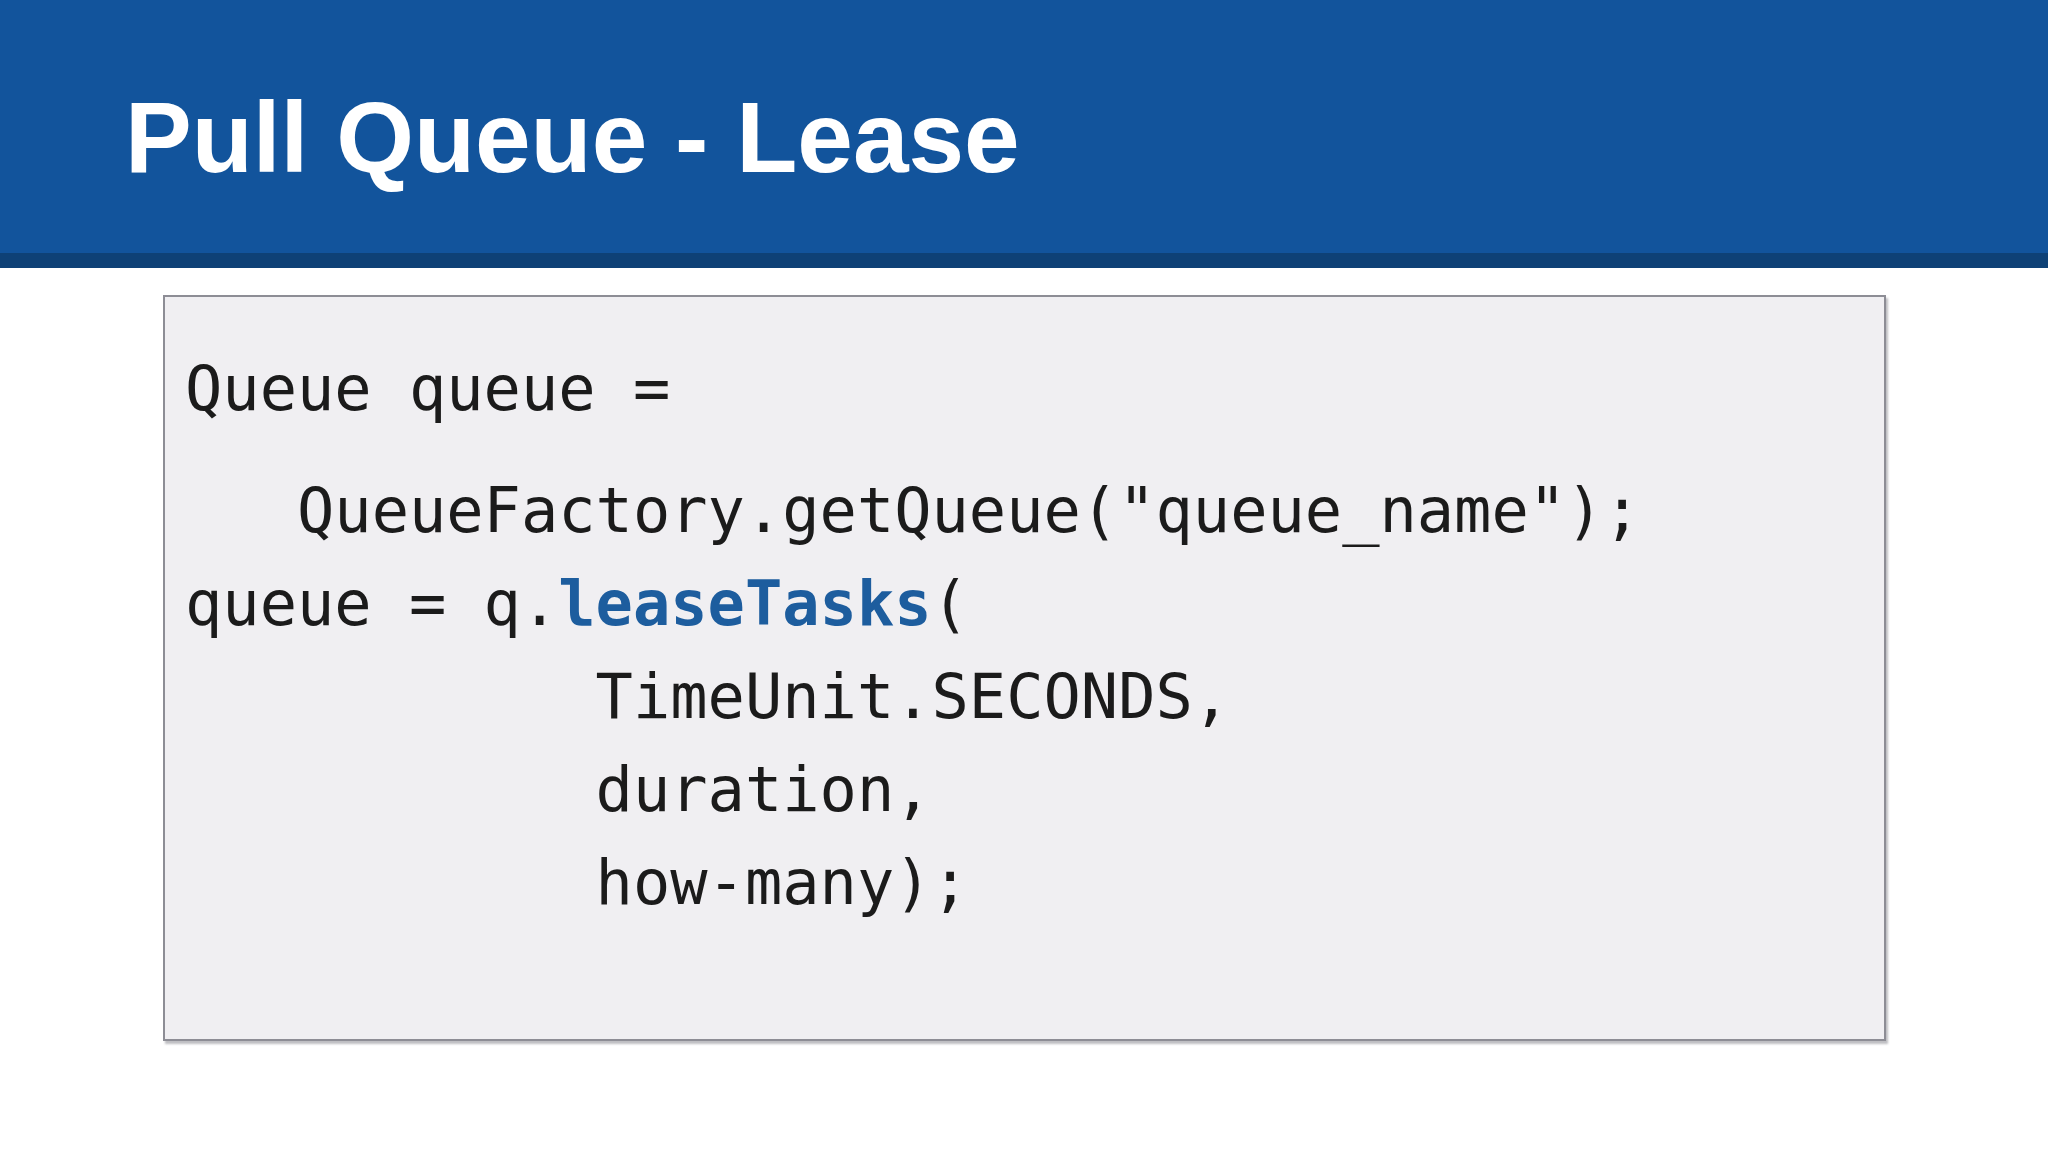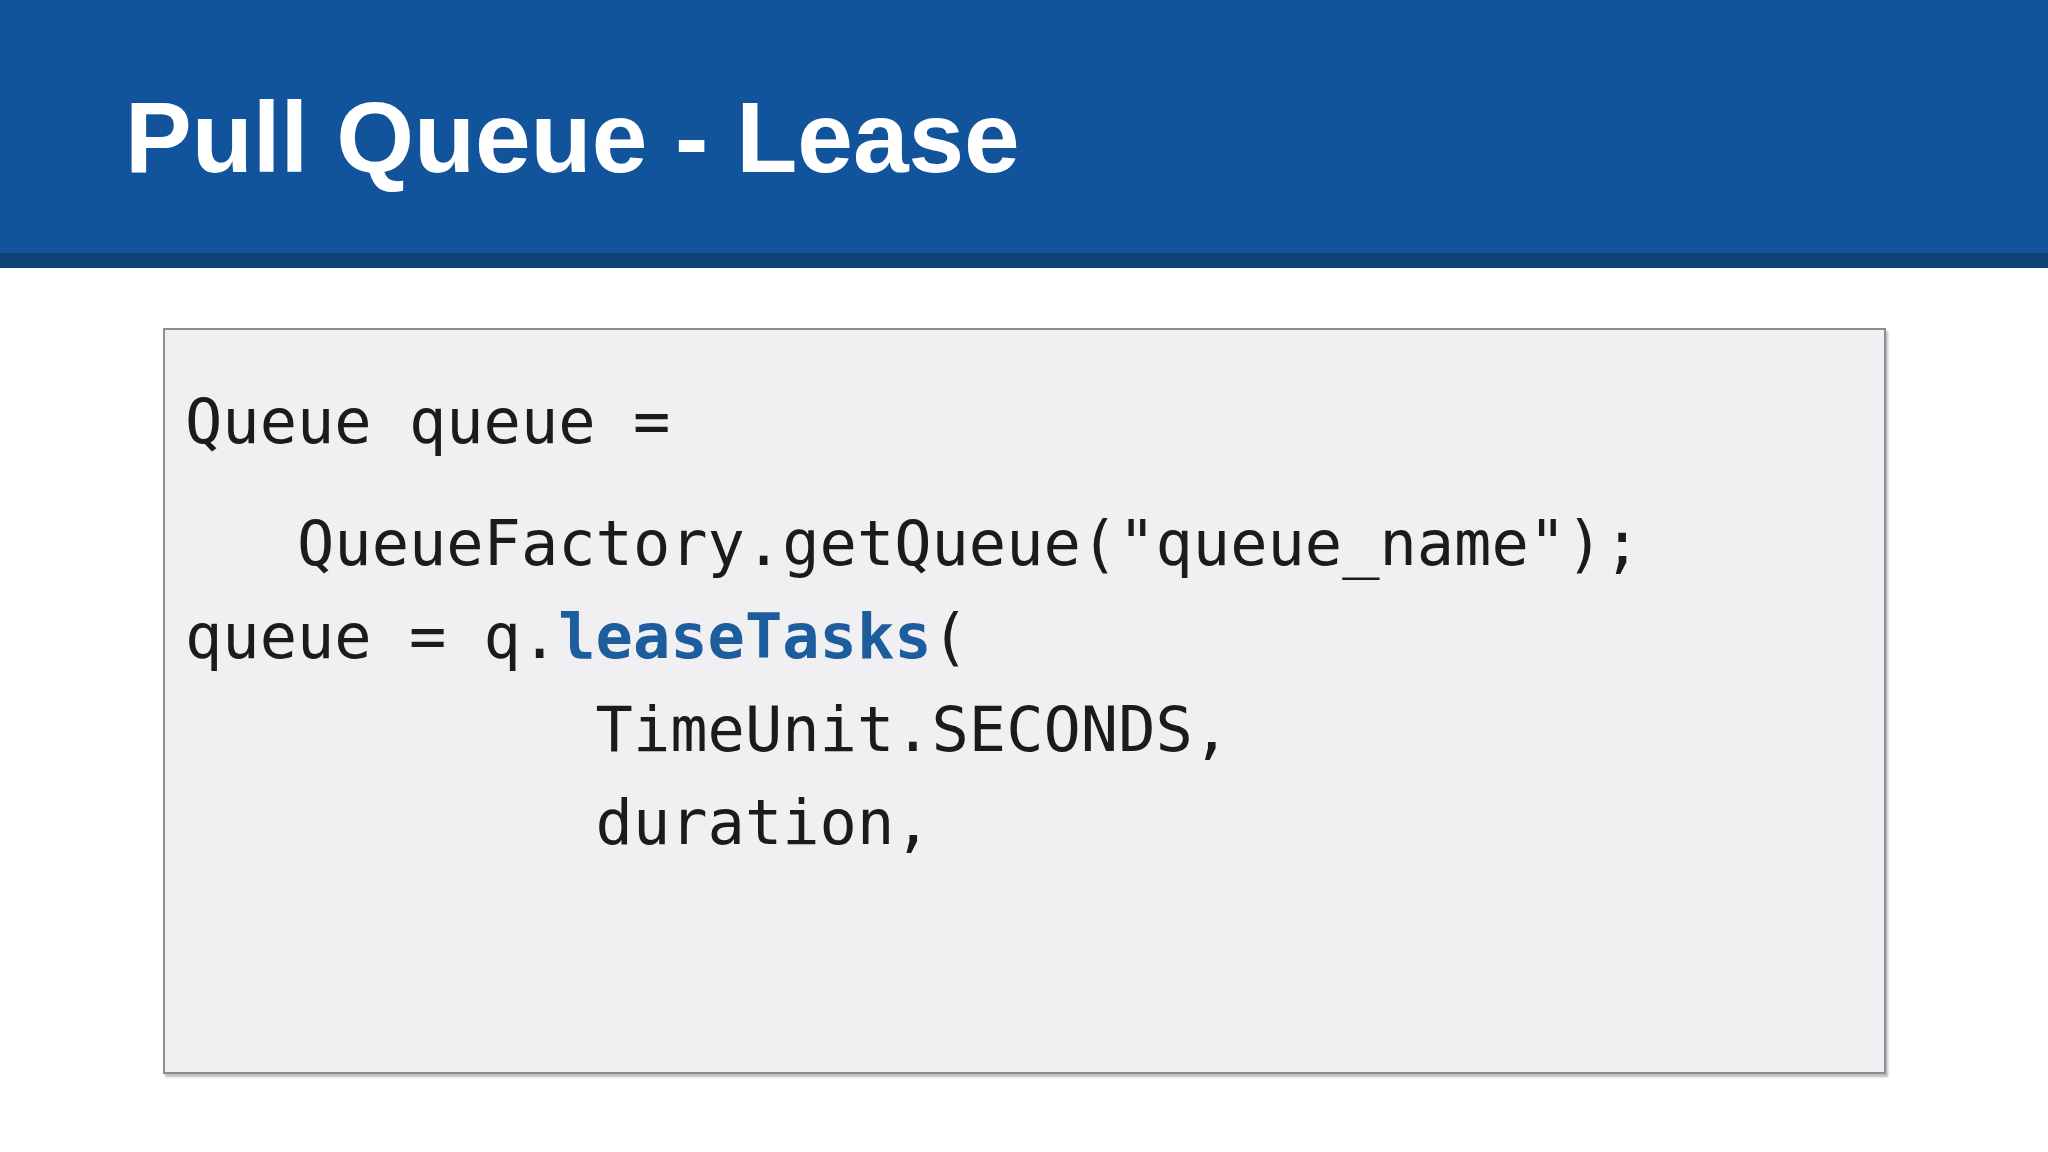--- a/index.html
+++ b/index.html
@@ -43,21 +43,21 @@
     white-space: nowrap;
   }
   .accent-strip {
     position: absolute;
     left: 0; top: 253px;
     width: 100%; height: 15px;
     background: var(--header-strip);
   }
   .code-panel {
     position: absolute;
-    left: 163px; top: 328px;
+    left: 163px; top: 295px;
     width: 1723px; height: 746px;
     background: var(--panel-bg);
     border: 2px solid var(--panel-border);
     box-shadow: 2px 3px 2px rgba(110,110,120,0.45);
     overflow: hidden;
   }
   .code-lines {
     padding: 45px 20px 0 20px;
   }
   .code-line {
@@ -84,15 +84,16 @@
     <h1 class="title">Pull Queue - Lease</h1>
   </header>
   <div class="accent-strip"></div>
   <section class="code-panel">
     <div class="code-lines">
         <div class="code-line"><span class="code-segment plain">Queue queue =</span></div>
         <div class="code-line space-before"><span class="code-segment plain">   QueueFactory.getQueue("queue_name");</span></div>
         <div class="code-line"><span class="code-segment plain">queue = q.</span><span class="code-segment keyword">leaseTasks</span><span class="code-segment plain">(</span></div>
         <div class="code-line"><span class="code-segment plain">           TimeUnit.SECONDS,</span></div>
         <div class="code-line"><span class="code-segment plain">           duration,</span></div>
+        <div class="code-line"><span class="code-segment plain">           how-many);</span></div>
       </div>
   </section>
 </div>
 
 </body></html>

